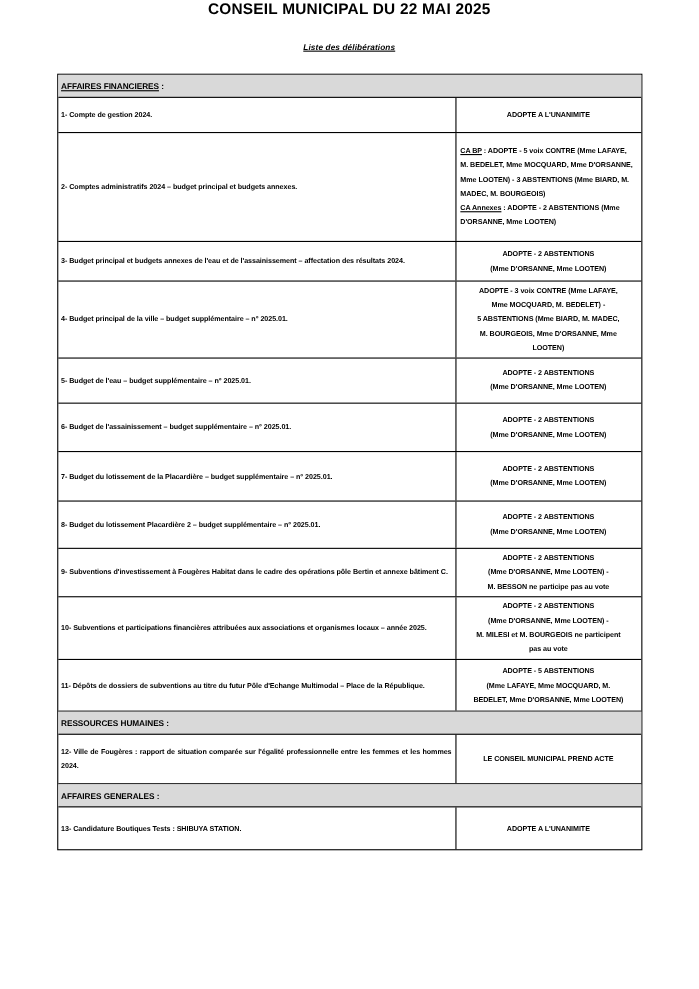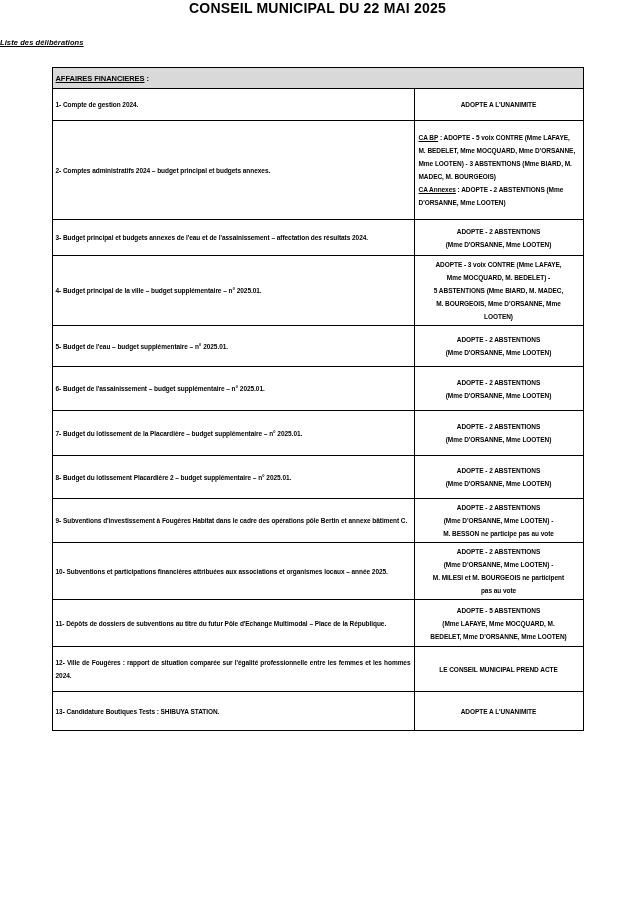--- a/index.html
+++ b/index.html
@@ -13,21 +13,21 @@
     width:635px;height:899px;
     font-family:"Liberation Sans",sans-serif;
     color:var(--text);
     overflow:hidden;
   }
   .page{}
   .title{
     text-align:center;font-weight:bold;font-size:14px;letter-spacing:.2px;
   }
   .subtitle{
-    margin-top:22px;font-weight:bold;font-style:italic;
+    margin-top:22px;text-align:center;font-weight:bold;font-style:italic;
     font-size:7.5px;text-decoration:underline;letter-spacing:.1px;
   }
   .tbl{
     width:532px;margin:20px auto 4px;
     border:1px solid var(--border);
     font-size:6.5px;font-weight:bold;line-height:13px;letter-spacing:-.05px;
   }
   .tbl > div{border-bottom:1px solid var(--border);}
   .tbl > div:last-child{border-bottom:none;}
   .sec{
@@ -151,28 +151,34 @@
 
     <div class="row" style="min-height:47px;">
       <div class="cell item">
           <span class="inner">11- Dépôts de dossiers de subventions au titre du futur Pôle d'Echange Multimodal – Place de la République.</span>
         </div>
       <div class="cell result"><span class="inner">ADOPTE - 5 ABSTENTIONS
 (Mme LAFAYE, Mme MOCQUARD, M.
 BEDELET, Mme D'ORSANNE, Mme LOOTEN)</span></div>
     </div>
 
+    <div class="sec">
+        <span class="inner"><span>RESSOURCES HUMAINES</span><span> :</span></span>
+      </div>
 
     <div class="row" style="min-height:45px;">
       <div class="cell item">
           <span class="inner">12- Ville de Fougères : rapport de situation comparée sur l'égalité professionnelle entre les femmes et les hommes 2024.</span>
         </div>
       <div class="cell result"><span class="inner">LE CONSEIL MUNICIPAL PREND ACTE</span></div>
     </div>
 
+    <div class="sec">
+        <span class="inner"><span>AFFAIRES GENERALES</span><span> :</span></span>
+      </div>
 
     <div class="row" style="min-height:38px;">
       <div class="cell item">
           <span class="inner">13- Candidature Boutiques Tests : SHIBUYA STATION.</span>
         </div>
       <div class="cell result"><span class="inner">ADOPTE A L'UNANIMITE</span></div>
     </div>
 
   </div>
 </div>

